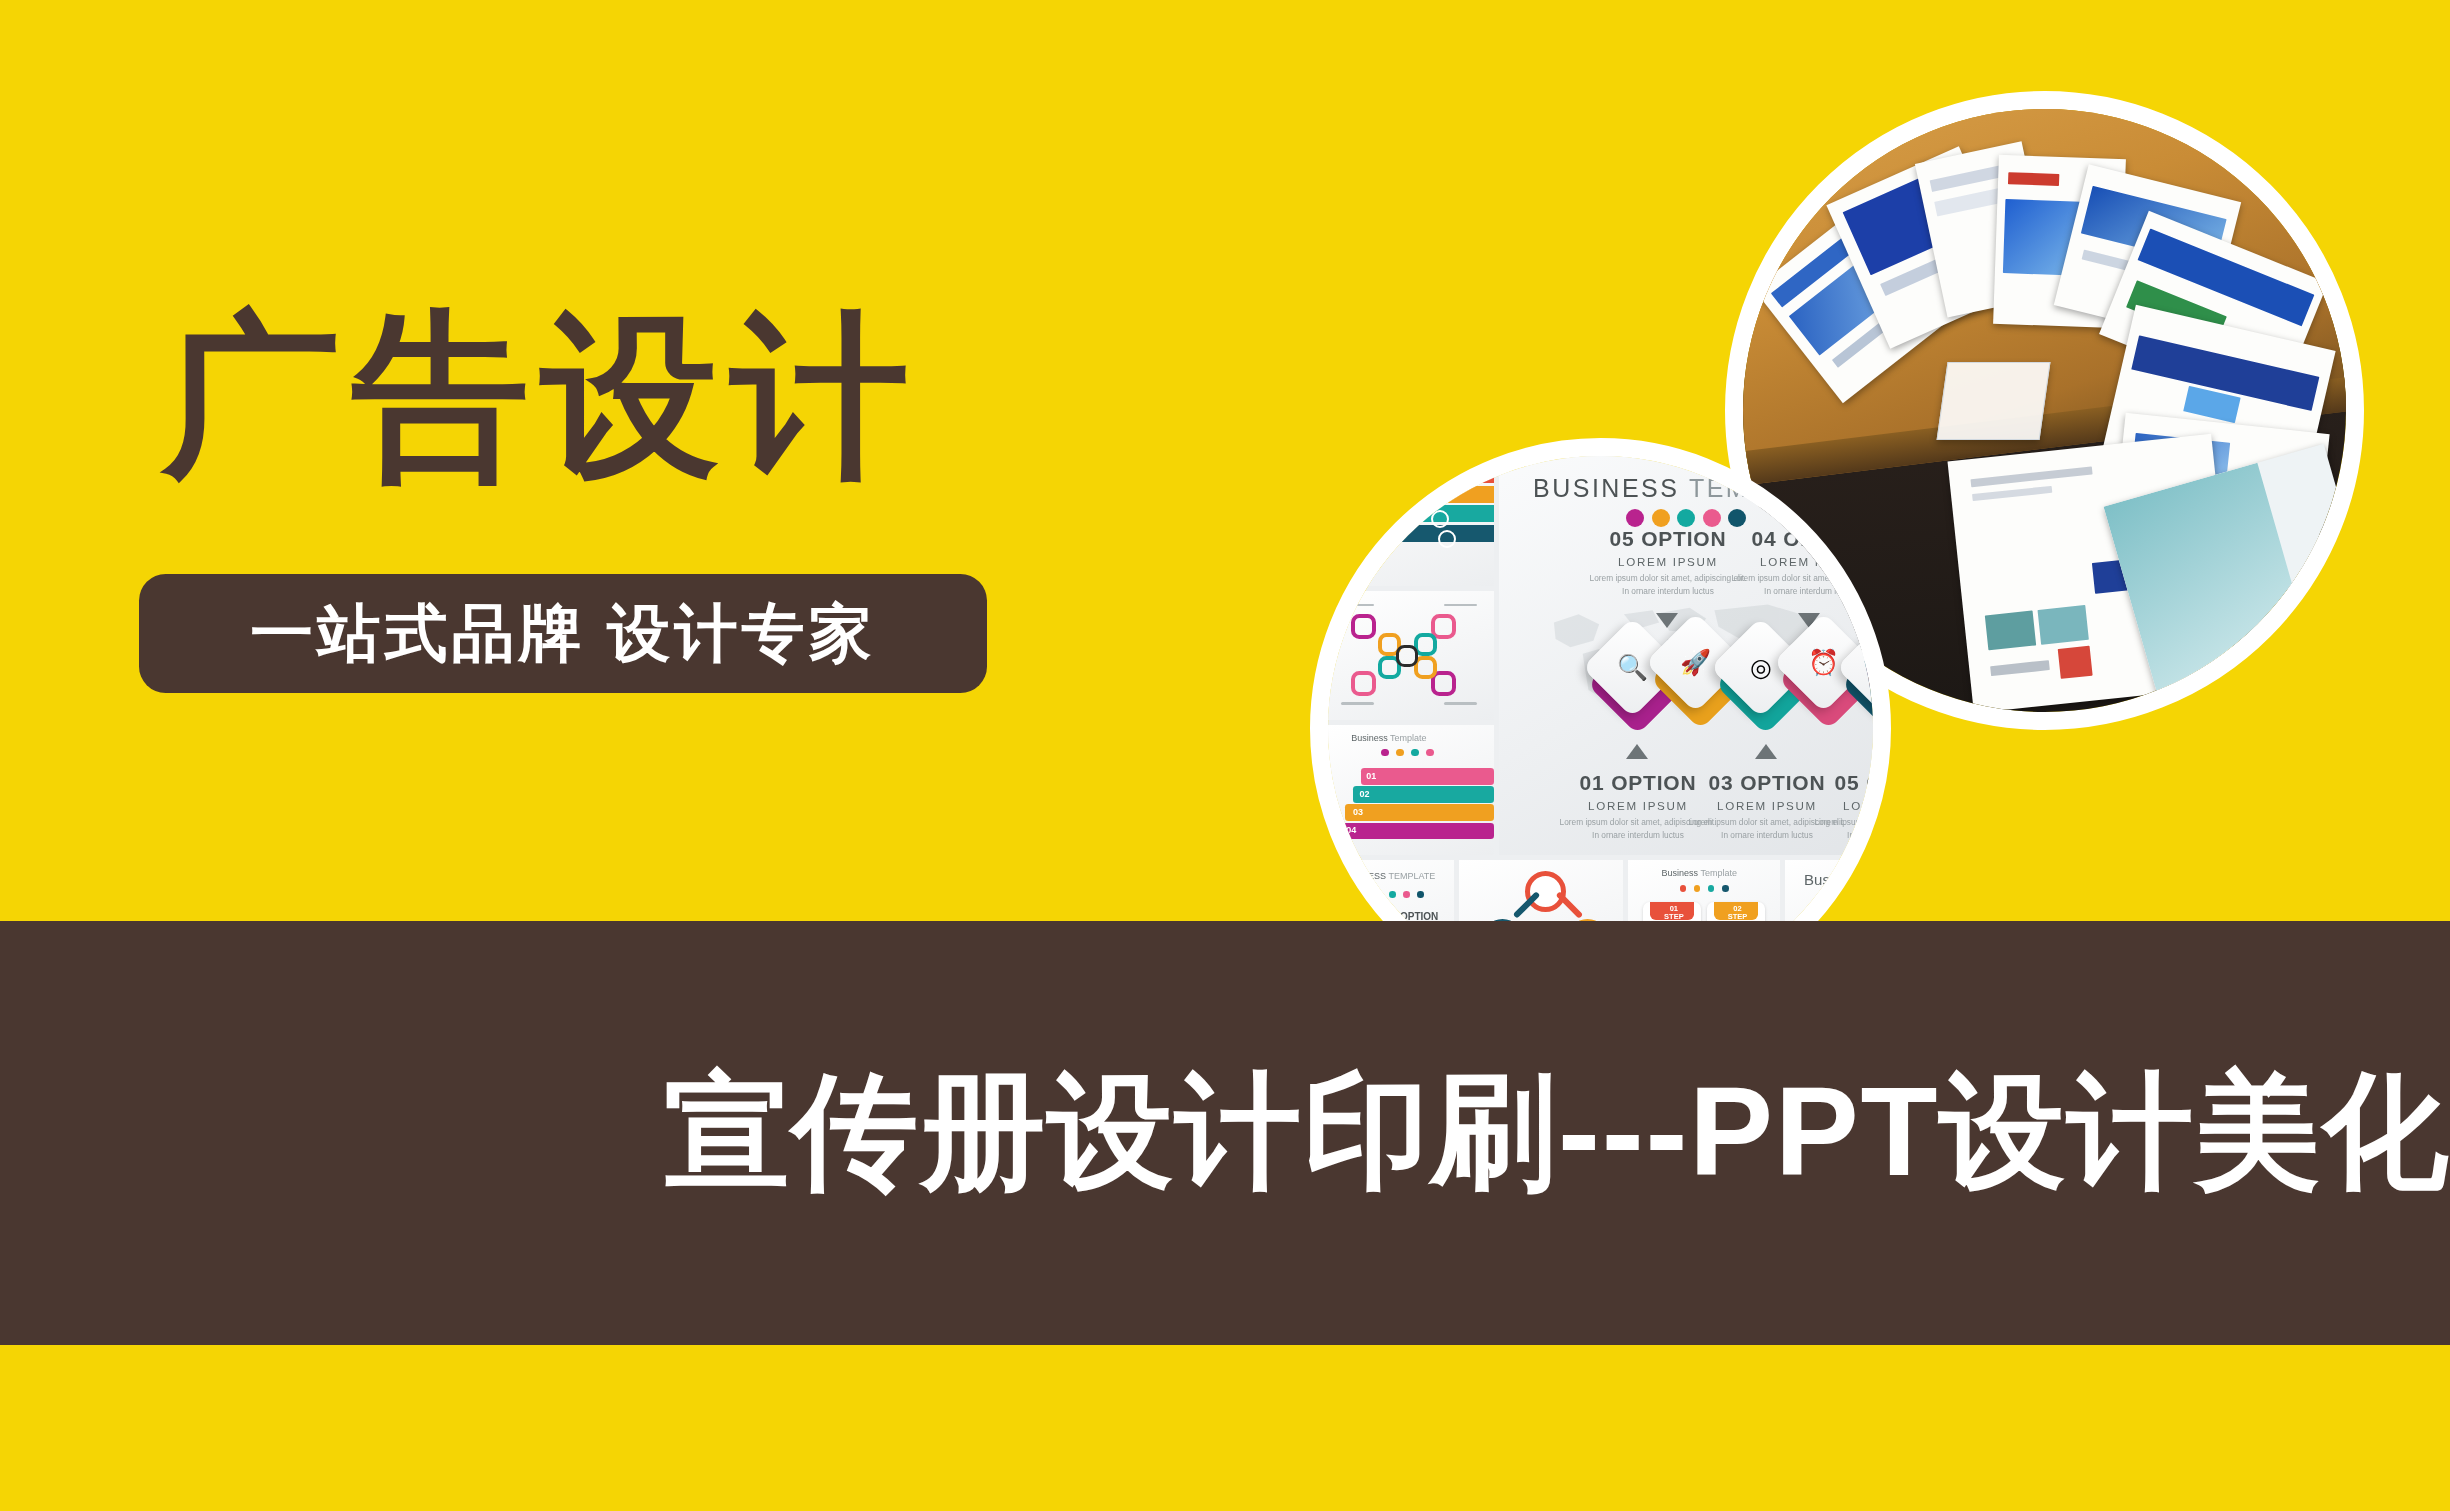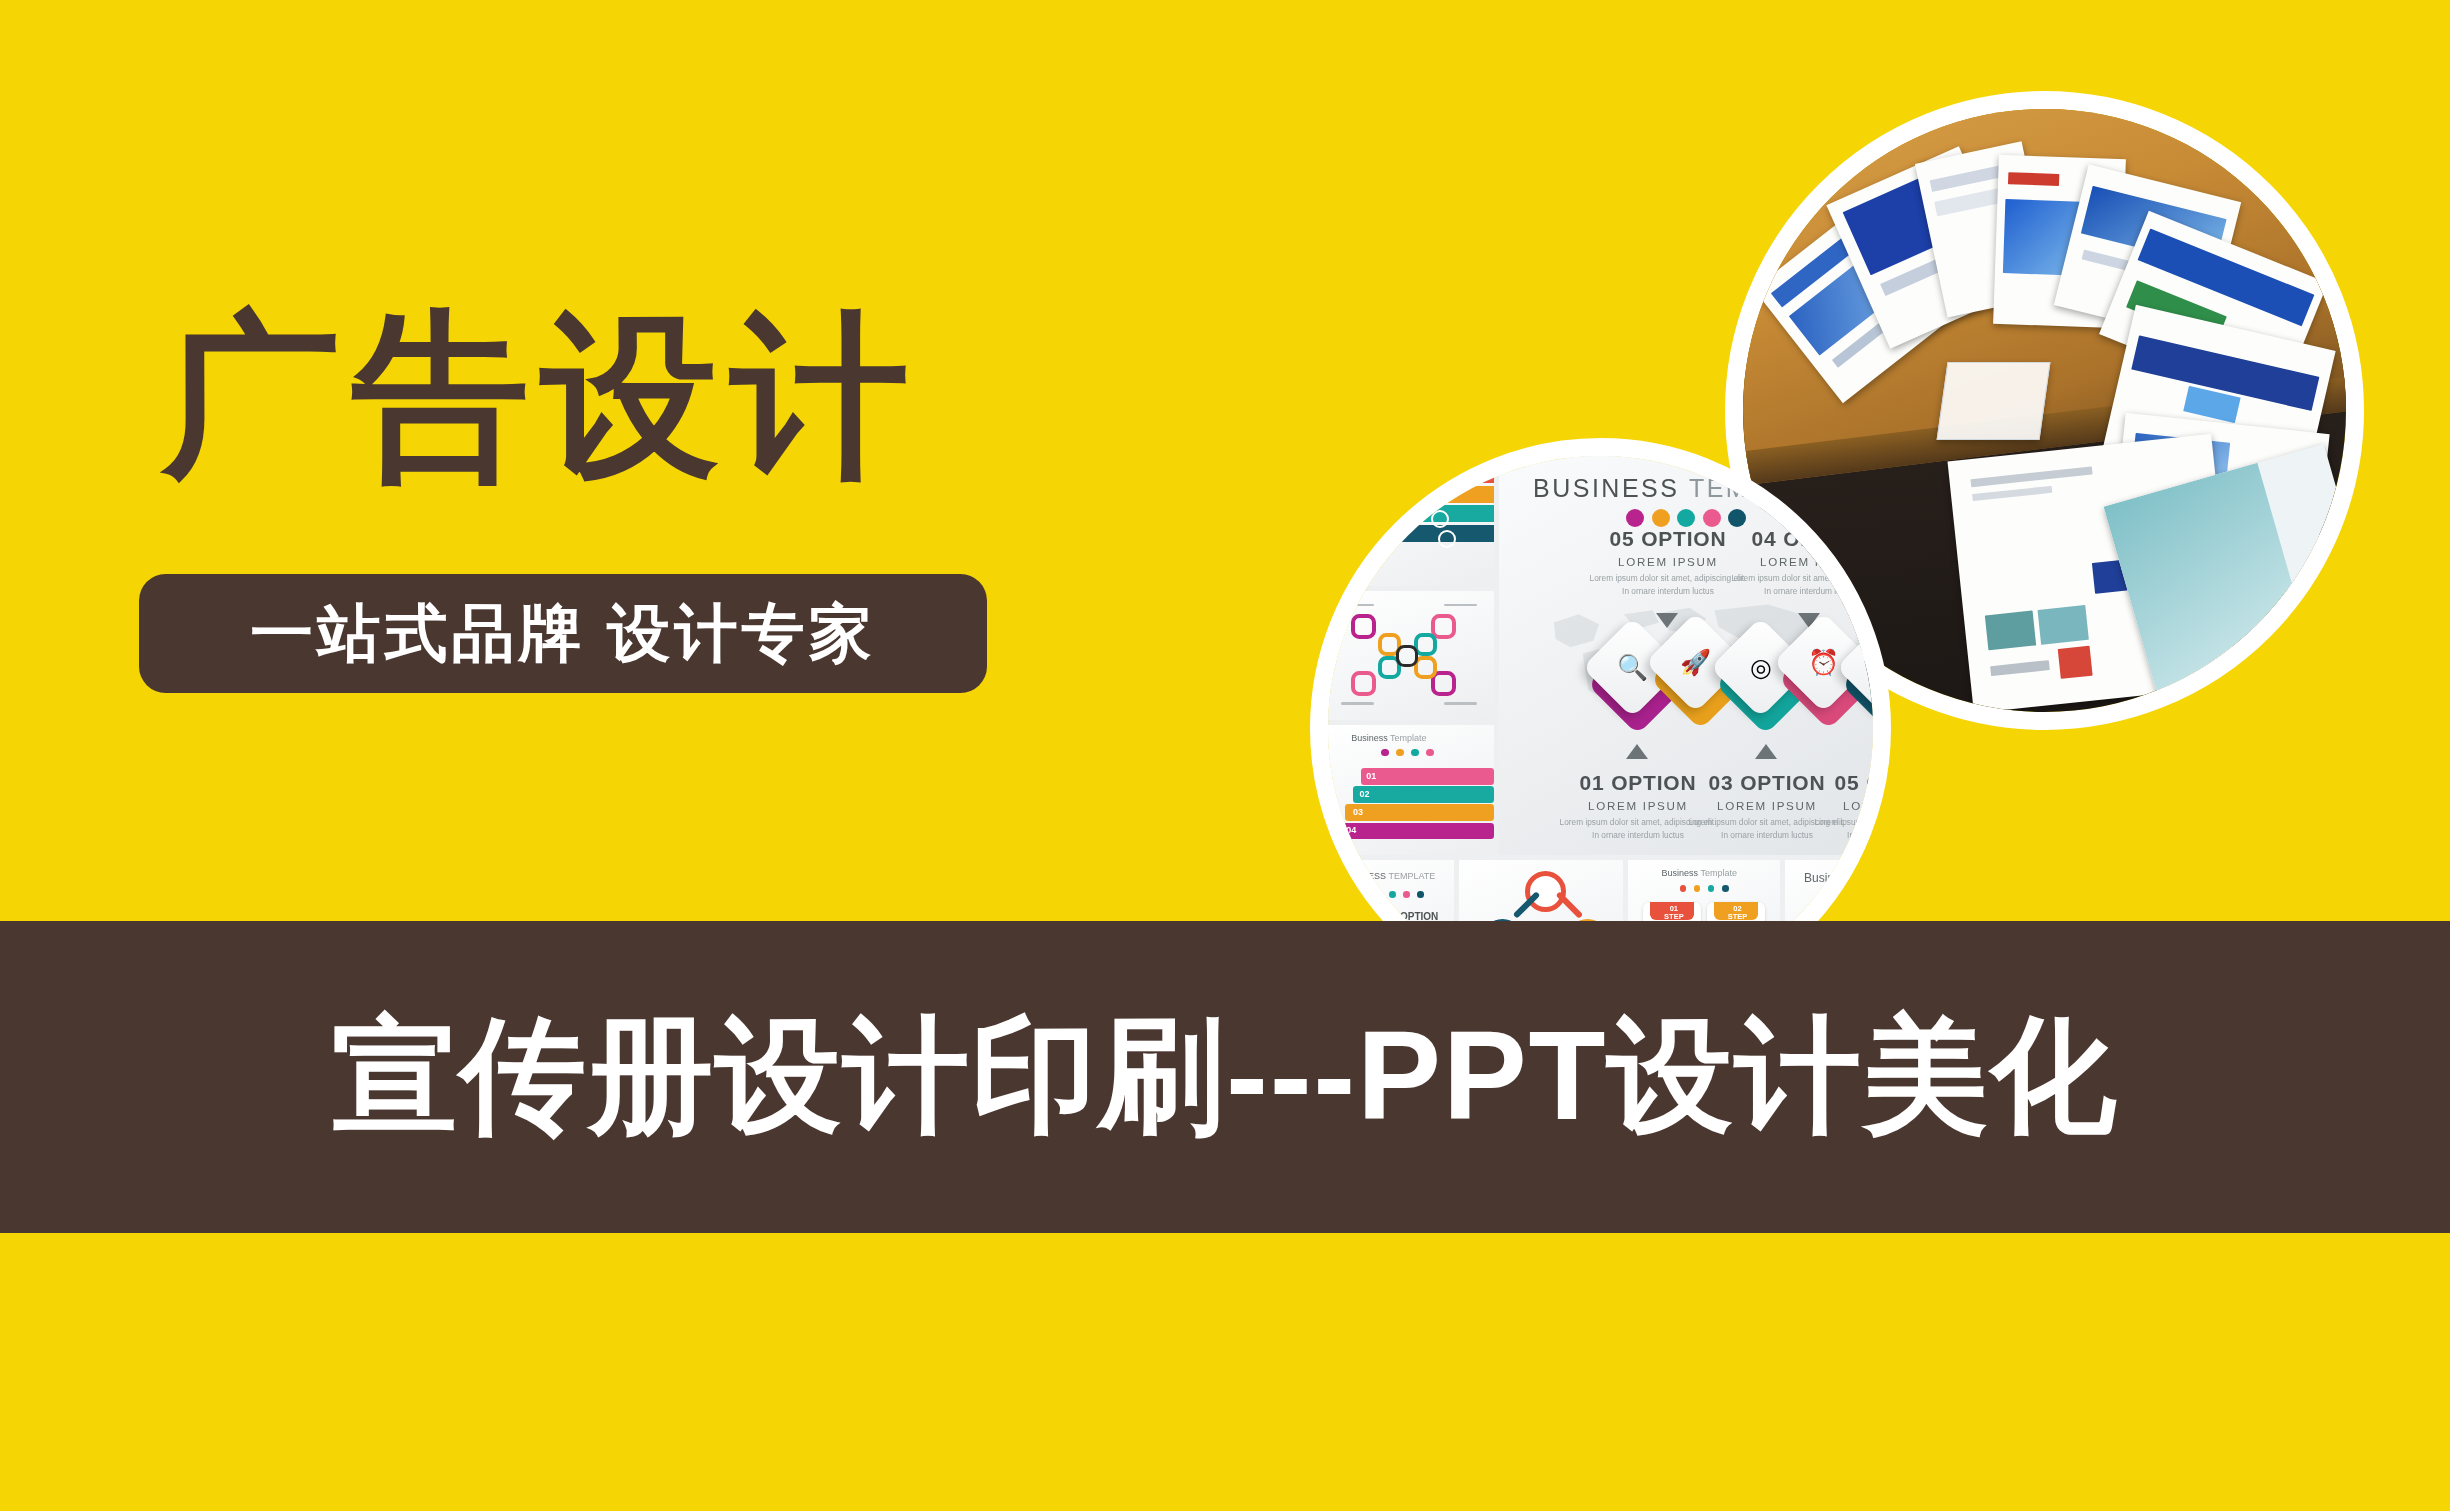--- a/index.html
+++ b/index.html
@@ -201,24 +201,24 @@
   
   .bar { position: absolute; border-radius: 3.3px; }
   .minicirc { position: absolute; border-radius: 50%; }
   .chip { position: absolute; border-radius: 6.6px; background: #fff; box-shadow: 0 1.7px 3.3px rgba(0,0,0,.16); }
   .rnd { position: absolute; border-radius: 8.3px; }
 
   
   .banner {
     position: absolute;
     left: 0; top: 921px;
-    width: 2450px; height: 312px;
+    width: 2450px; height: 424px;
     background: #4A3730;
     z-index: 6;
-    display: flex; align-items: center; justify-content: center;
+    display: flex; align-items: center; justify-content: flex-end;
   }
   .banner-text {
     color: #FFFFFF;
     font-size: 126px;
     font-weight: bold;
     letter-spacing: 1.7px;
     white-space: nowrap;
   }
 
   
@@ -436,21 +436,21 @@
             <div class="bar" style="left:12%;top:0;width:76%;height:40%;background:#18A9A0;border-radius:0 0 5.8px 5.8px"></div>
             <div style="position:absolute;left:36%;top:6%;color:#fff;font-size:7.5px;font-weight:bold;line-height:1.1;text-align:center">03<br>STEP</div>
           </div>
           <div class="chip" style="left:52%;top:65%;width:38%;height:32%">
             <div class="bar" style="left:12%;top:0;width:76%;height:40%;background:#16586E;border-radius:0 0 5.8px 5.8px"></div>
             <div style="position:absolute;left:36%;top:6%;color:#fff;font-size:7.5px;font-weight:bold;line-height:1.1;text-align:center">04<br>STEP</div>
           </div>
         </div>
 
         <div class="ppt-bthumb">
-          <div style="position:absolute;left:22%;top:8%;font-size:12px;color:#5e6668;white-space:nowrap">Busines</div>
+          <div style="position:absolute;left:22%;top:8%;font-size:15px;color:#5e6668;white-space:nowrap">Busines</div>
           <div style="position:absolute;left:34%;top:28%;width:38px;height:38px;background:#b9c0c4;border-radius:40% 10% 40% 10%"></div>
           <div style="position:absolute;left:50%;top:30%;color:#5e6668;font-size:11px;font-weight:bold">06</div>
         </div>
       </div>
     </div>
   </div>
 
   <div class="circle-photo">
     <div class="photo-inner">
       <div class="ptable"></div>

